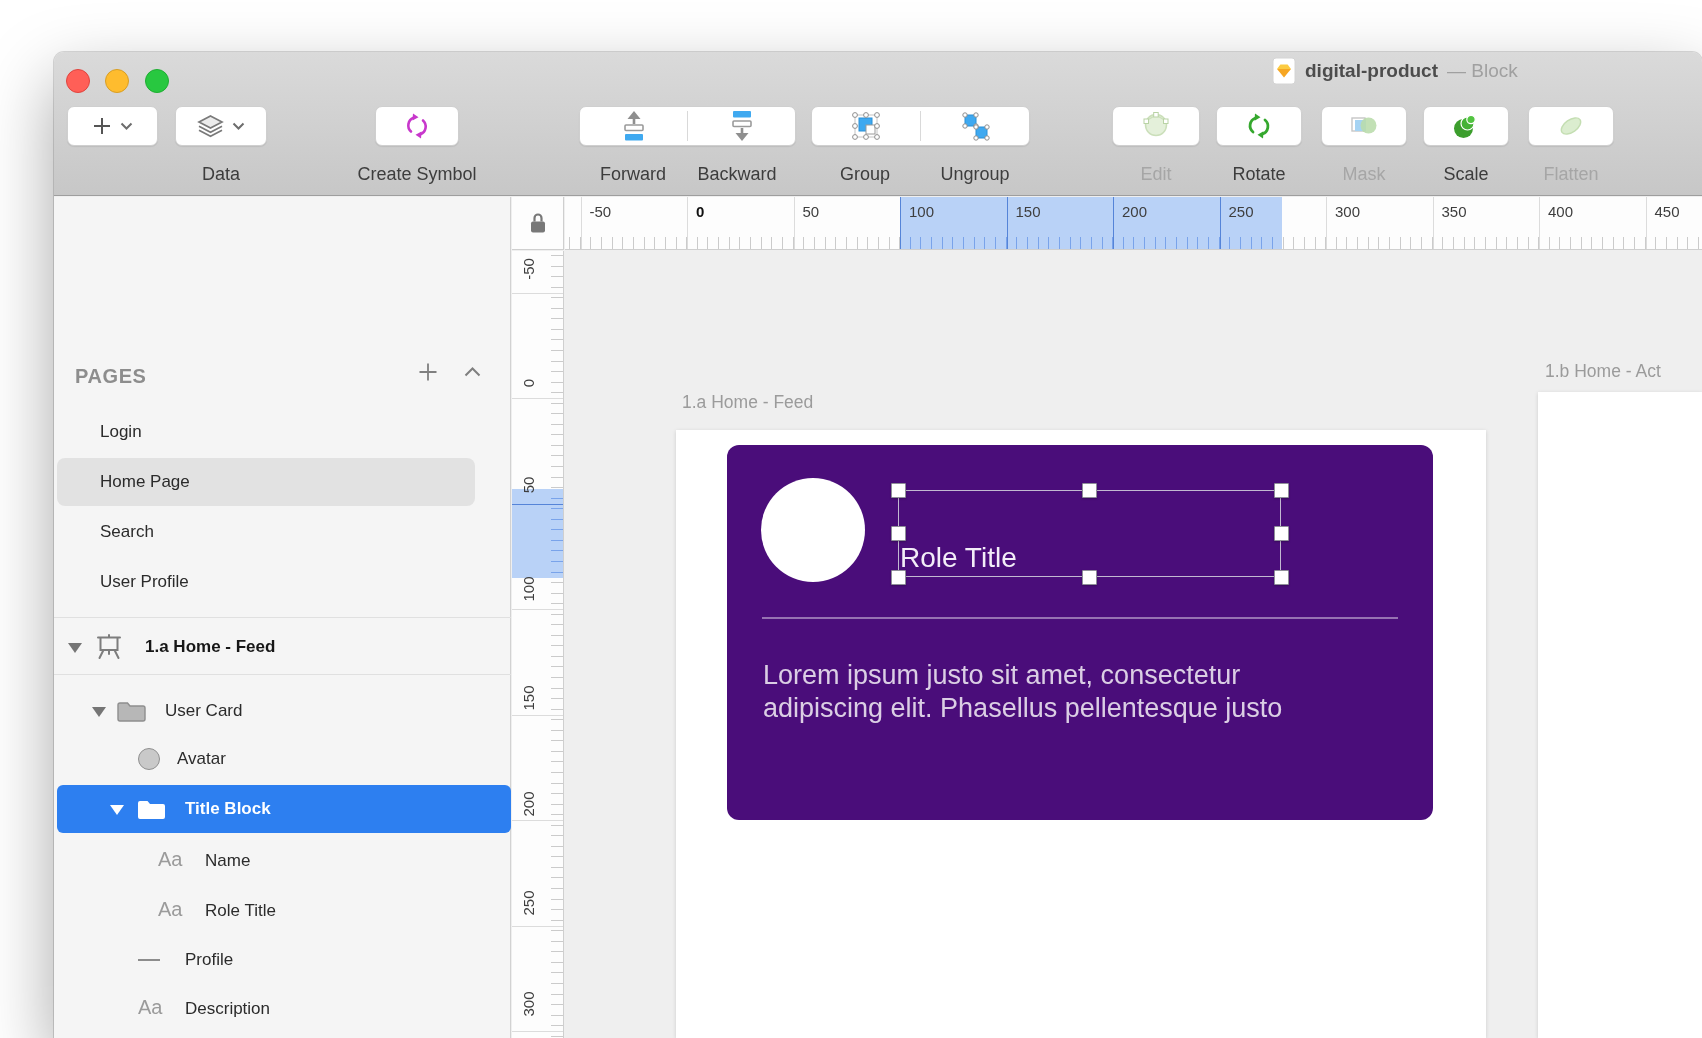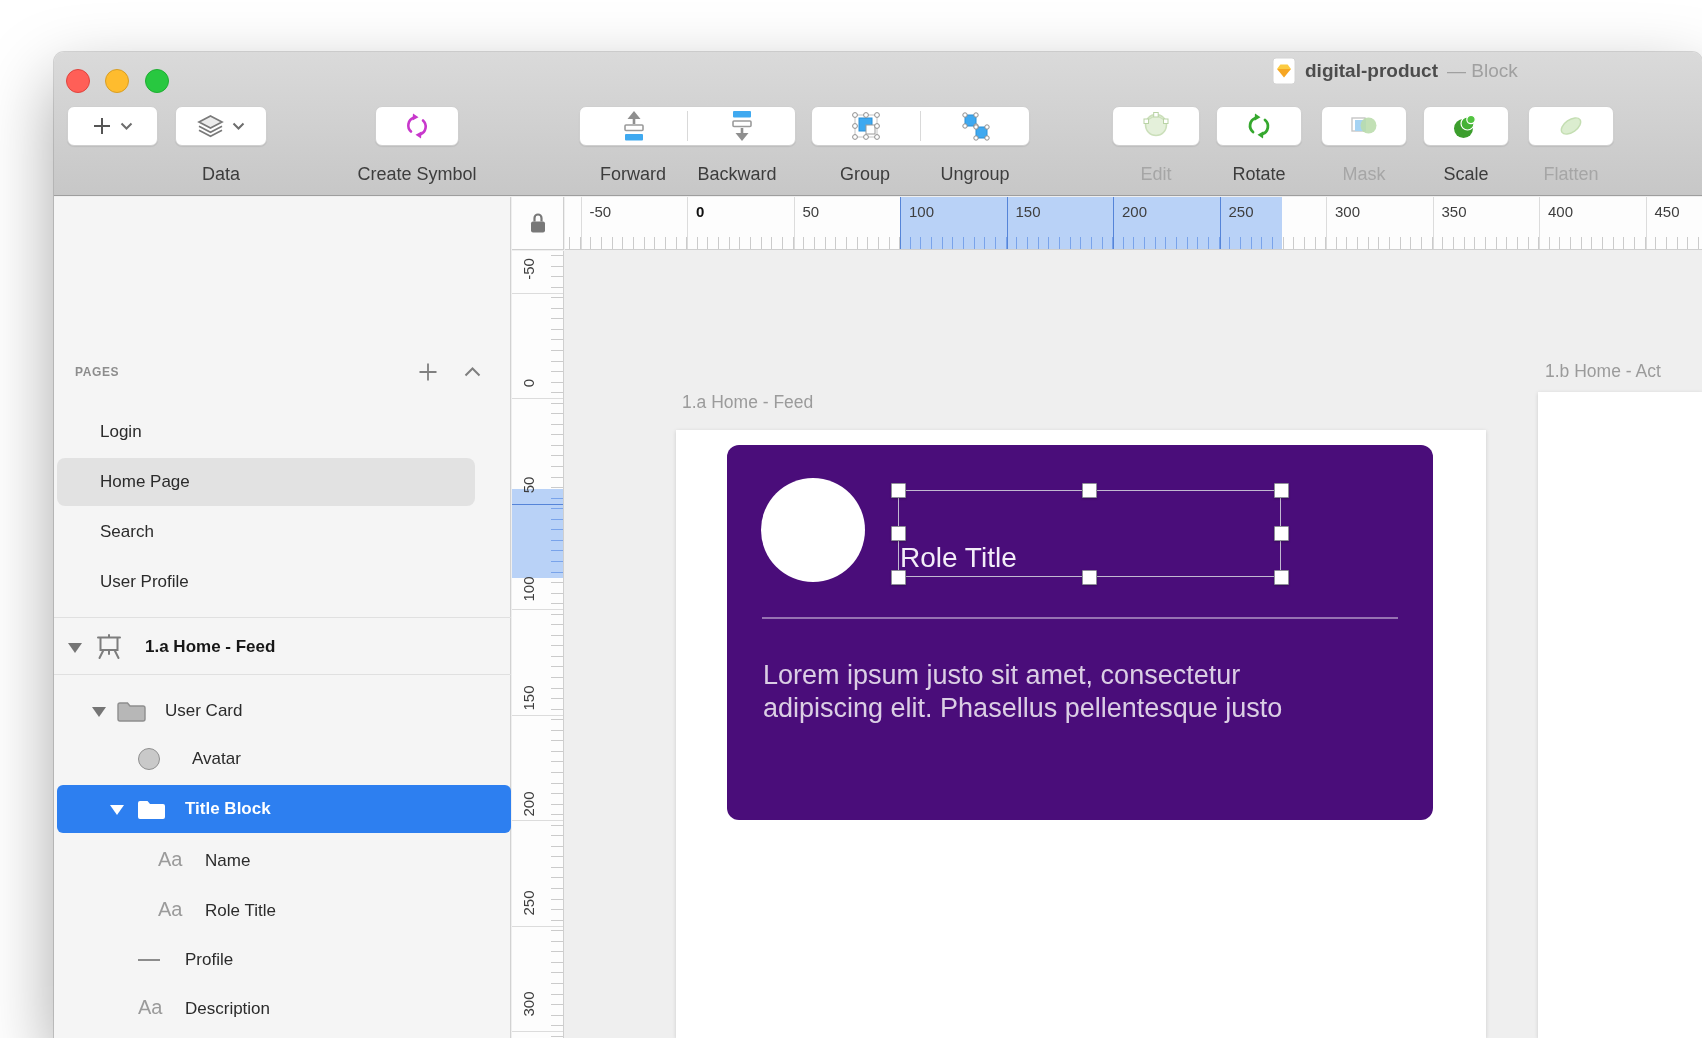--- a/index.html
+++ b/index.html
@@ -23,21 +23,21 @@
     border-radius:7px;box-shadow:0 1px 1px rgba(0,0,0,.08);display:flex;align-items:center;
     justify-content:center;gap:8px;padding:0;cursor:default;}
   .seg{display:flex;align-items:stretch;justify-content:space-between;gap:0;}
   .seg .half{flex:1;display:flex;align-items:center;justify-content:center;background:none;border:none;padding:0;}
   .seg .segdiv{width:1px;background:#d9d9d9;margin:4px 0;}
   .tb-label{position:absolute;top:112px;width:170px;text-align:center;font-size:18px;color:#3d3d3d;}
   .tb-label.dim{color:#a6a6a6;}
   
   .sidebar{position:absolute;left:0;top:145px;bottom:0;width:457px;background:#f5f5f5;
     border-right:1px solid #d2d2d2;}
-  .pages-head{position:absolute;left:21px;top:168px;font-size:12px;font-weight:600;
+  .pages-head{position:absolute;left:21px;top:168px;font-size:20px;font-weight:600;
     letter-spacing:.6px;color:#8d8d8d;}
   .icon-btn{position:absolute;top:160px;width:30px;height:30px;background:none;border:none;
     display:flex;align-items:center;justify-content:center;padding:0;}
   .row{position:absolute;left:0;width:457px;height:48px;display:flex;align-items:center;}
   .row .sel-bg{position:absolute;left:3px;right:36px;top:0;bottom:0;border-radius:8px;}
   .row.page-selected .sel-bg{background:#e2e2e2;}
   .row.layer-selected .sel-bg{background:#2d7ff0;right:0;border-radius:6px;}
   .row .lbl{position:absolute;font-size:17px;color:#2b2b2b;white-space:nowrap;}
   .row.bold .lbl{font-weight:700;color:#171717;}
   .row.layer-selected .lbl{color:#ffffff;font-weight:600;}
@@ -556,21 +556,21 @@
           <span class="sel-bg"></span>
           <span class="tri" style="left:38px"></span>
           <svg class="licon" style="left:62px;margin-top:-11px" width="31" height="23" viewBox="0 0 31 23">
             <path d="M2 5 a2 2 0 0 1 2-2 h7.5 l2.5 3 H27 a2 2 0 0 1 2 2 V19 a2 2 0 0 1-2 2 H4 a2 2 0 0 1-2-2 Z" fill="#b7b7b7" stroke="#8e8e8e" stroke-width="1.4"></path>
           </svg>
           <span class="lbl" style="left:111px">User Card</span>
         </div>
         <div class="row" style="top: 538px;">
           <span class="sel-bg"></span>
           <span class="ov" style="left:84px"></span>
-          <span class="lbl" style="left:138px">Avatar</span>
+          <span class="lbl" style="left:123px">Avatar</span>
         </div>
         <div class="row layer-selected" style="top: 588px;">
           <span class="sel-bg"></span>
           <span class="tri" style="left:56px"></span>
           <svg class="licon" style="left:82px;margin-top:-11px" width="31" height="23" viewBox="0 0 31 23">
             <path d="M2 5 a2 2 0 0 1 2-2 h7.5 l2.5 3 H27 a2 2 0 0 1 2 2 V19 a2 2 0 0 1-2 2 H4 a2 2 0 0 1-2-2 Z" fill="#ffffff" stroke="none" stroke-width="1.4"></path>
           </svg>
           <span class="lbl" style="left:131px">Title Block</span>
         </div>
         <div class="row" style="top: 640px;">

